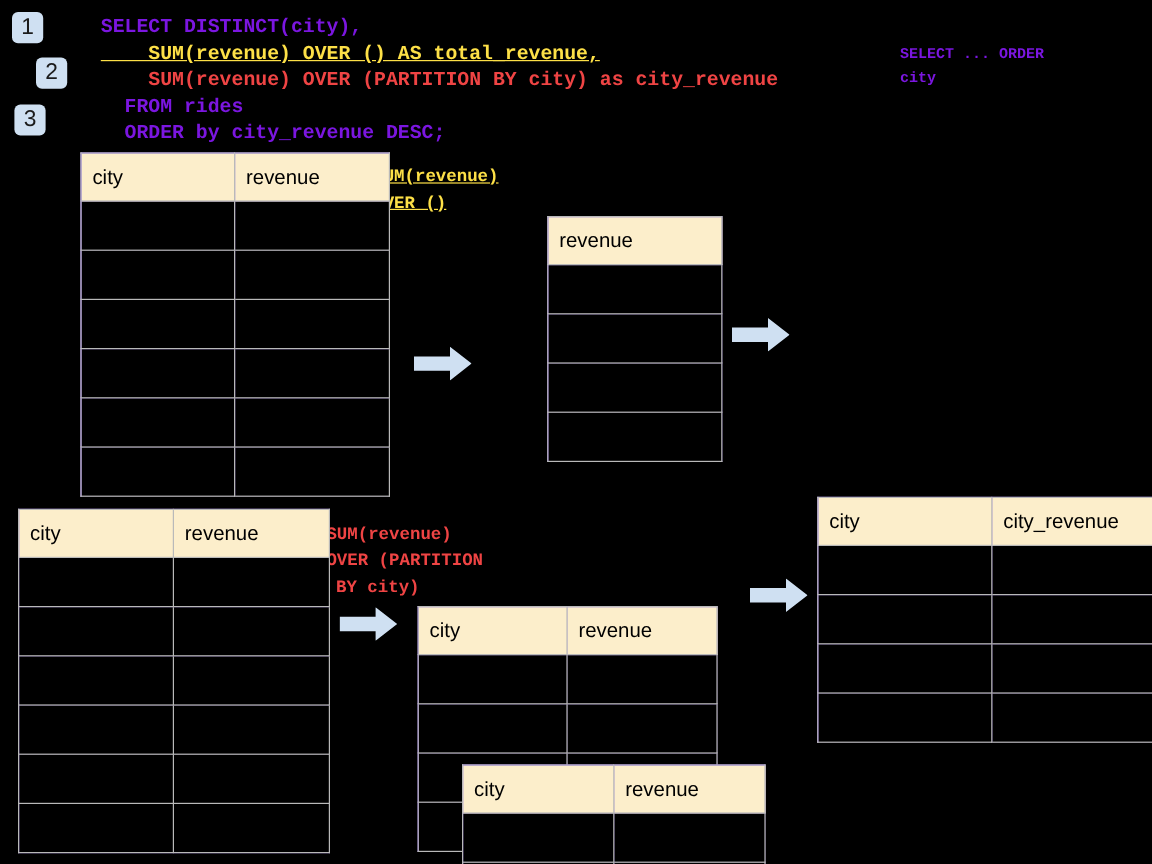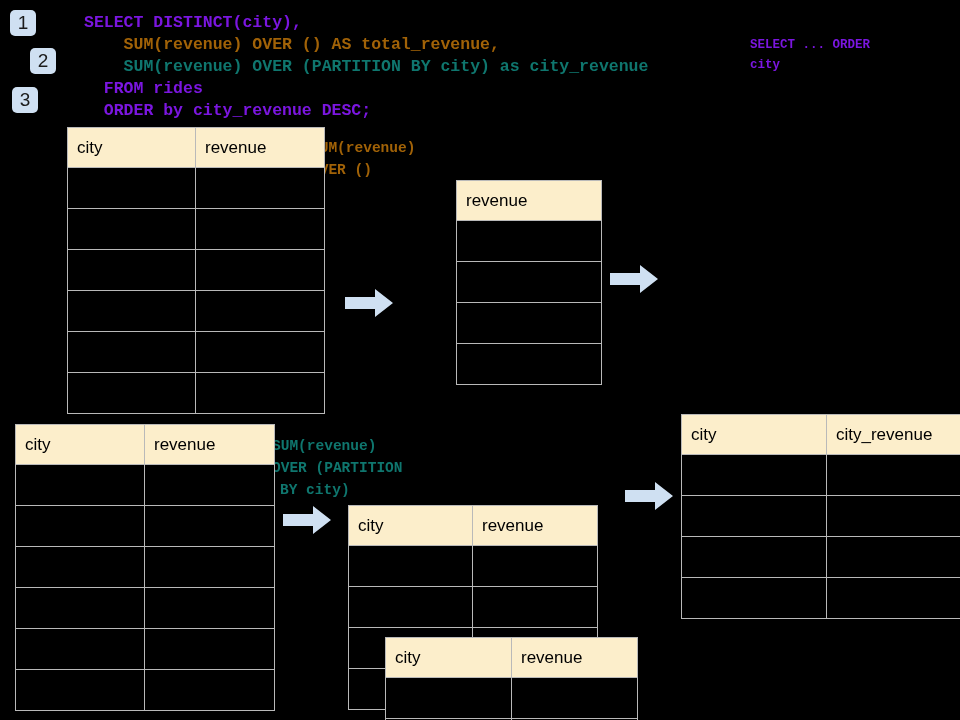--- a/index.html
+++ b/index.html
@@ -24,22 +24,22 @@
   .code{
     position:absolute;
     font-family:"Liberation Mono", monospace;
     font-size:16.5px;
     line-height:21.5px;
     white-space:pre;
     letter-spacing:0px;
     font-weight:700;
   }
   .c-purple{color:#7b16e0;}
-  .c-red{color:#a16207;}
-  .c-green{color:#0f766e;}
+  .c-red{color:#fde047;text-decoration:underline;}
+  .c-green{color:#ef4444;}
 
   .note{
     position:absolute;
     font-family:"Liberation Mono", monospace;
     font-size:14.5px;
     line-height:21.5px;
     white-space:pre;
     font-weight:700;
   }
   .note-sm{

